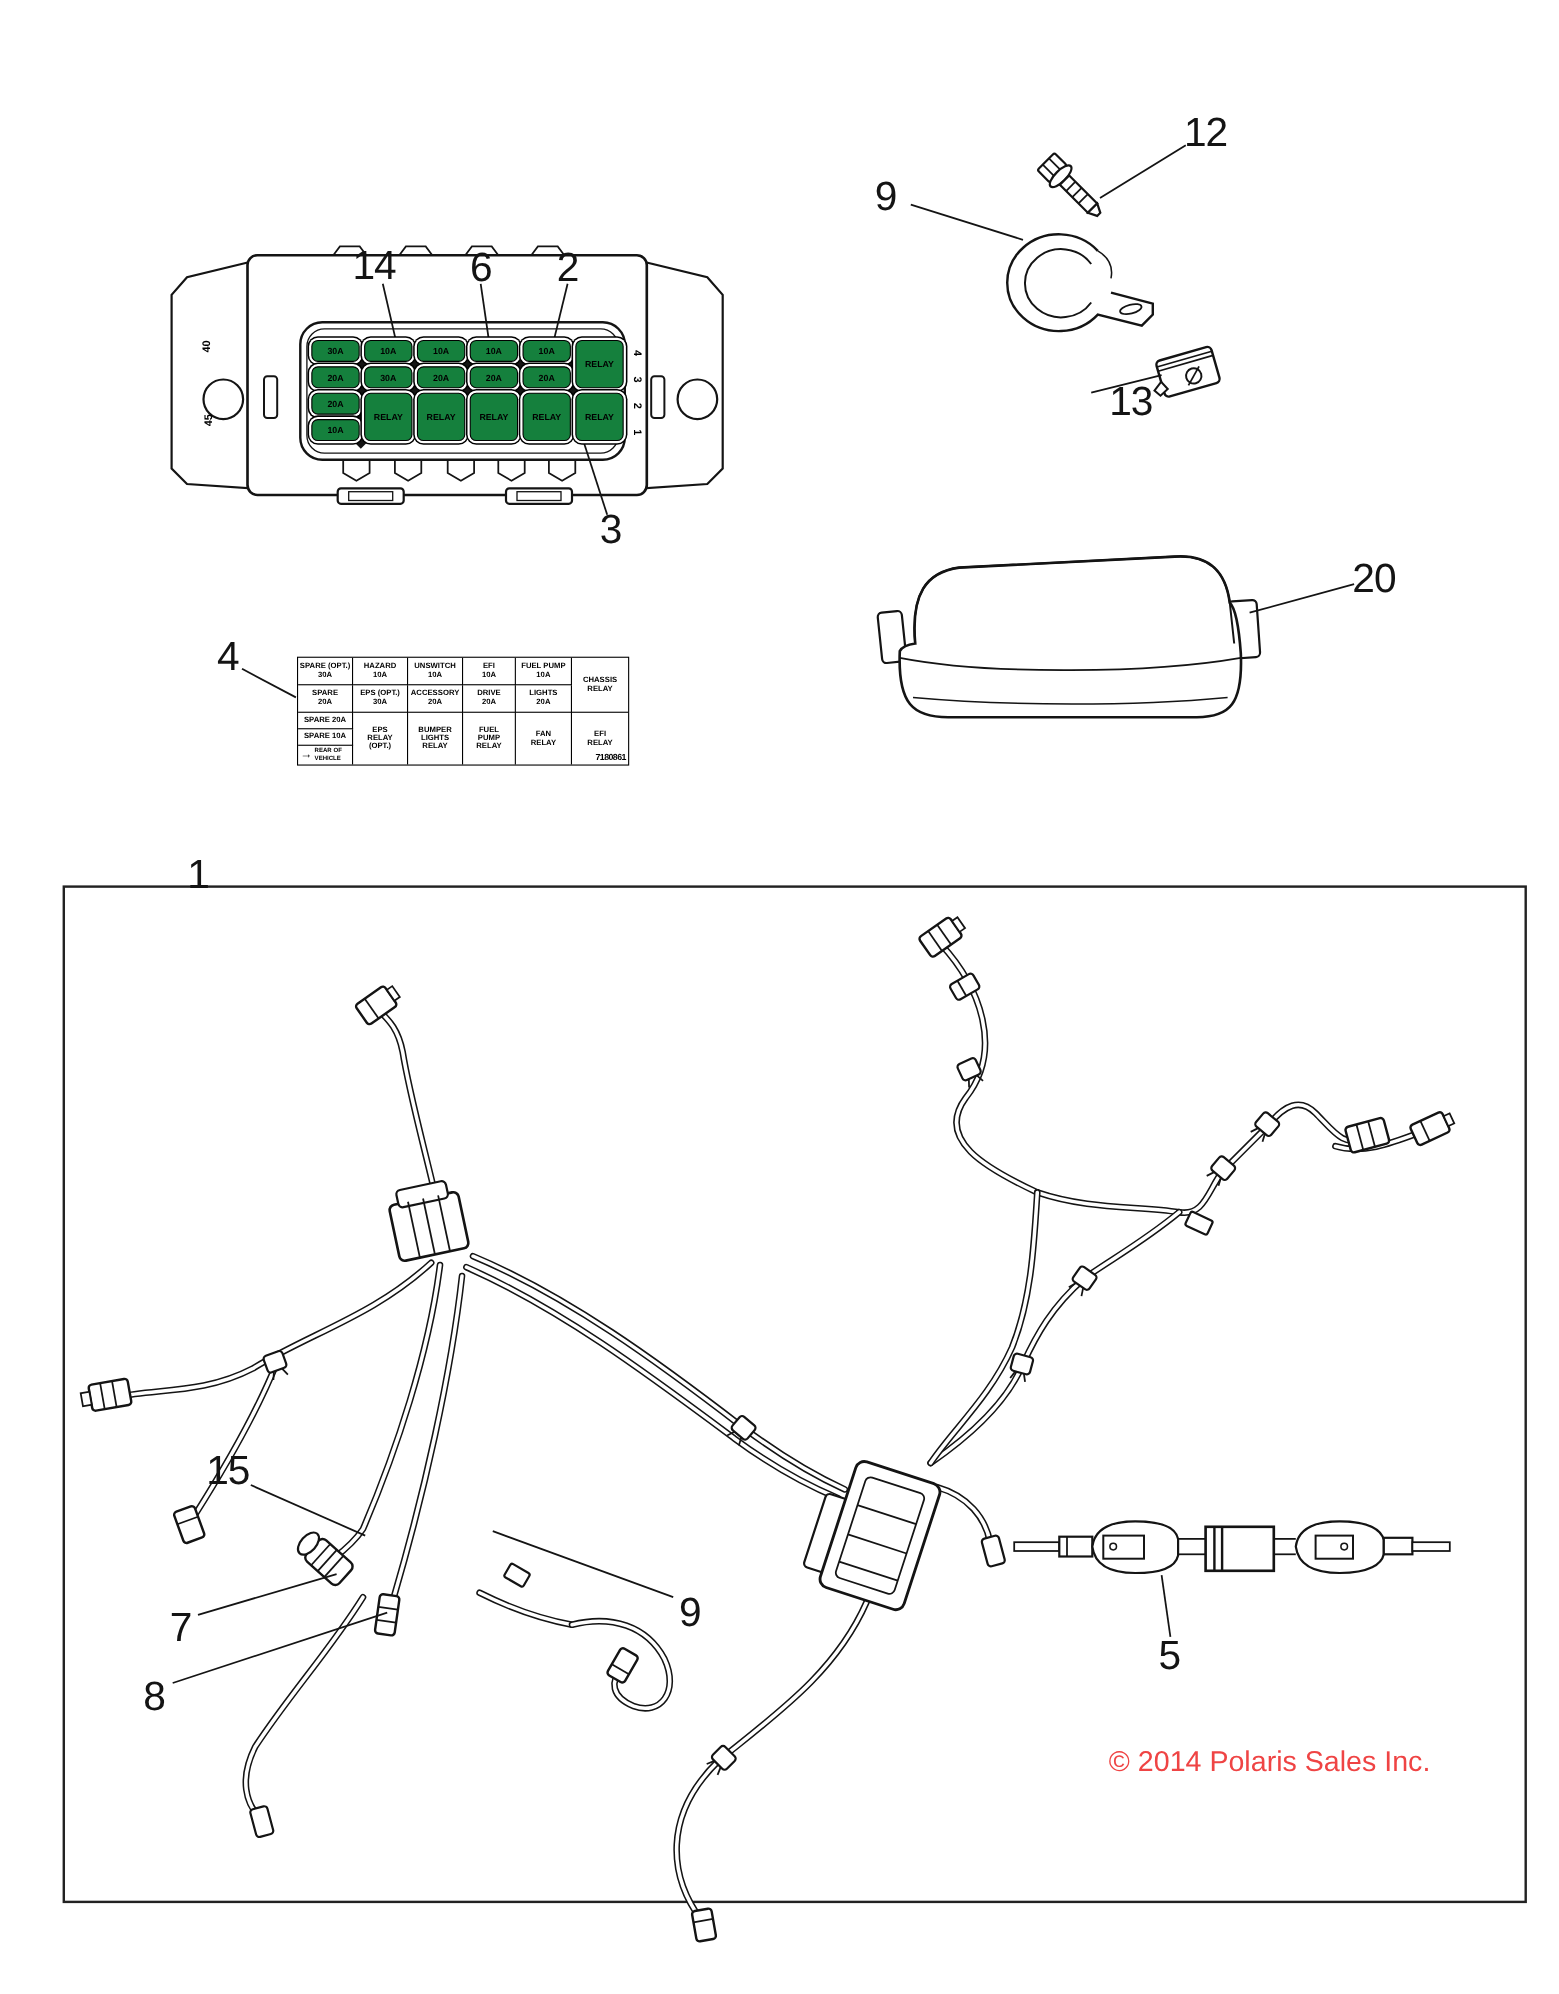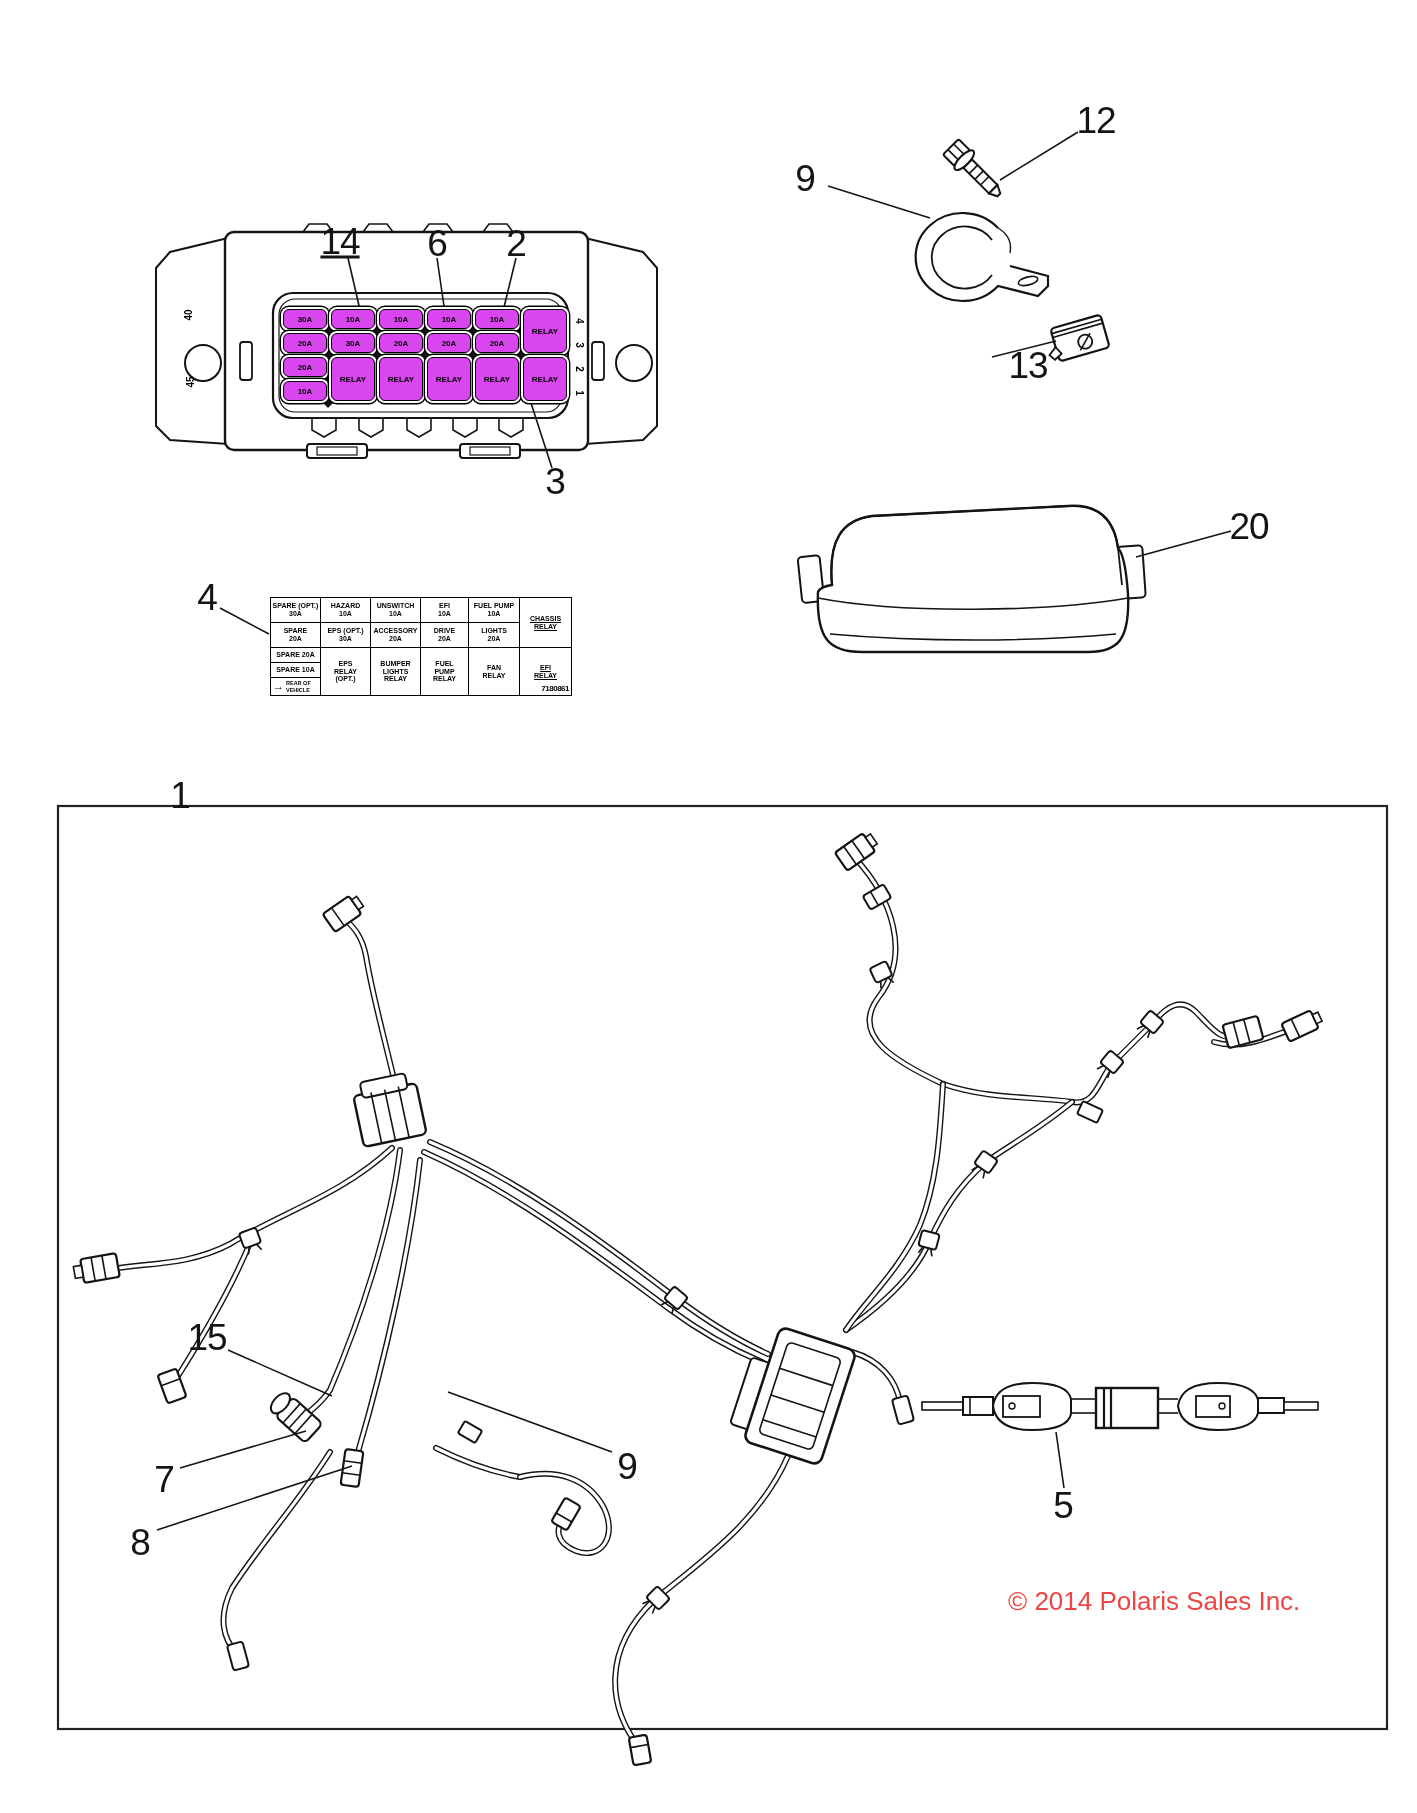--- a/index.html
+++ b/index.html
@@ -6,36 +6,36 @@
   #canvas{position:relative;width:1417px;height:1813px;background:#ffffff;overflow:hidden;
           font-family:"Liberation Sans",sans-serif;}
   svg{position:absolute;left:0;top:0;}
   .tube-o{fill:none;stroke:#141414;stroke-width:6;stroke-linecap:round;stroke-linejoin:round;}
   .tube-i{fill:none;stroke:#ffffff;stroke-width:3.2;stroke-linecap:round;stroke-linejoin:round;}
   .ln{fill:none;stroke:#141414;stroke-width:1.6;}
   .ln2{fill:none;stroke:#141414;stroke-width:2.2;}
   .wh{fill:#ffffff;stroke:#141414;}
   .callout{position:absolute;font-size:37px;color:#141414;transform:translate(-50%,-50%);
            line-height:1;letter-spacing:-1px;}
-  .fusecell{position:absolute;background:#d946ef;border:1.6px solid #000;border-radius:6px;
+  .fusecell{position:absolute;background:#15803d;border:1.6px solid #000;border-radius:6px;
             box-shadow:0 0 0 2px #fff,0 0 0 3.4px #000;
             display:flex;align-items:center;justify-content:center;
             font-size:8px;font-weight:bold;color:#000;}
   .sidelab{position:absolute;font-size:10px;font-weight:bold;color:#000;line-height:1;}
   .rot-ccw{transform:rotate(-90deg);}
   .rot-cw{transform:rotate(90deg);}
   .decal{position:absolute;left:270px;top:597px;width:300px;height:97px;background:#fff;
          border:1.6px solid #000;display:grid;
          grid-template-columns:50px 50px 50px 48px 51px 1fr;
          grid-template-rows:25px 25px 15px 15px 1fr;}
   .dc{border-right:1px solid #000;border-bottom:1px solid #000;
       display:flex;align-items:center;justify-content:center;text-align:center;
       font-size:7px;font-weight:bold;line-height:1.12;white-space:pre-line;
       color:#000;overflow:hidden;padding:0 1px;}
-  .dc.last-col{border-right:none;text-decoration:underline;}
+  .dc.last-col{border-right:none;}
   .dc.last-row{border-bottom:none;}
   .arrowcell{display:flex;align-items:center;justify-content:flex-start;gap:2px;padding-left:2px;}
   .arrowcell .ar{font-size:11px;font-weight:bold;}
   .arrowcell .tx{font-size:5.5px;font-weight:bold;line-height:1.1;text-align:left;white-space:pre-line;}
   .pn{position:absolute;right:2px;bottom:1px;font-size:8px;font-weight:800;letter-spacing:-0.5px;}
   .rel{position:relative;}
   .copyright{position:absolute;left:1008px;top:1586px;width:330px;font-size:26px;color:#ef4444;}
 </style>
 </head>
 <body>
@@ -362,21 +362,21 @@
 <div class="callout" style="left:207px;top:597px;">4</div>
 <div class="callout" style="left:1063px;top:1505px;">5</div>
 <div class="callout" style="left:437px;top:243px;">6</div>
 <div class="callout" style="left:164px;top:1479px;">7</div>
 <div class="callout" style="left:140px;top:1542px;">8</div>
 <div class="callout" style="left:627px;top:1466px;">9</div>
 <div class="callout" style="left:207px;top:1337px;">15</div>
 <div class="callout" style="left:805px;top:178px;">9</div>
 <div class="callout" style="left:1096px;top:120px;">12</div>
 <div class="callout" style="left:1028px;top:365px;">13</div>
-<div class="callout" style="left:340px;top:241px;text-decoration:underline;">14</div>
+<div class="callout" style="left:340px;top:241px;">14</div>
 <div class="callout" style="left:1249px;top:526px;">20</div>
 
 <div class="fusecell" style="left:283px;top:309px;width:42px;height:18px;">30A</div>
 <div class="fusecell" style="left:283px;top:333px;width:42px;height:18px;">20A</div>
 <div class="fusecell" style="left:283px;top:357px;width:42px;height:18px;">20A</div>
 <div class="fusecell" style="left:283px;top:381px;width:42px;height:18px;">10A</div>
 
 <div class="fusecell" style="left:331px;top:309px;width:42px;height:18px;">10A</div>
 <div class="fusecell" style="left:331px;top:333px;width:42px;height:18px;">30A</div>
 <div class="fusecell" style="left:331px;top:357px;width:42px;height:42px;">RELAY</div>

